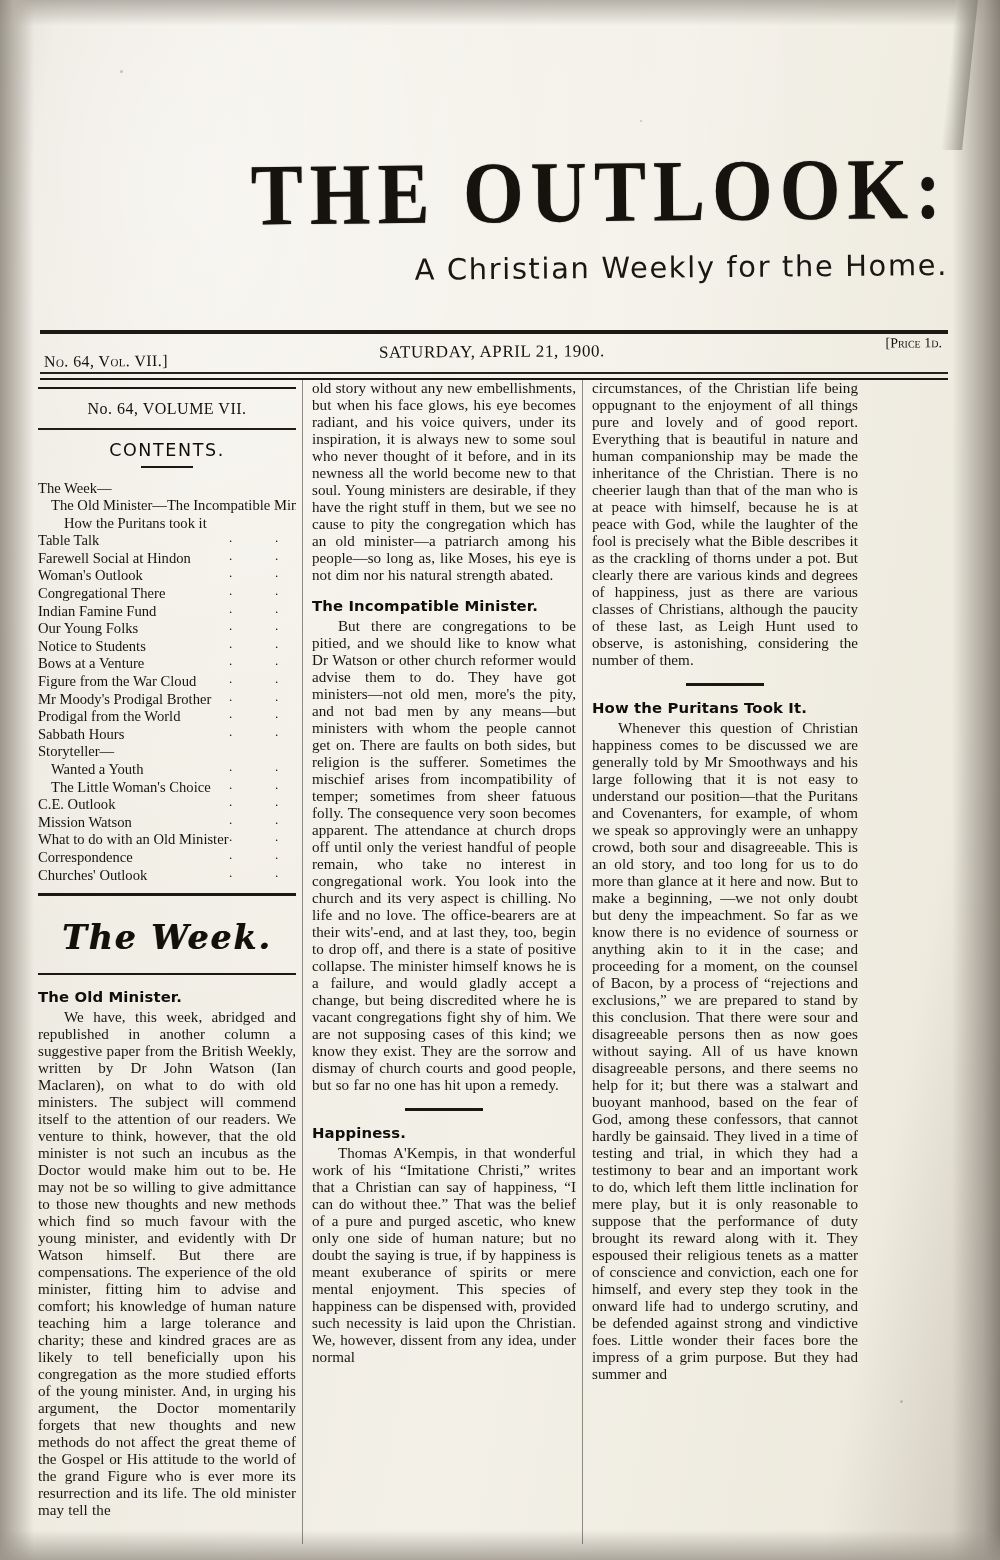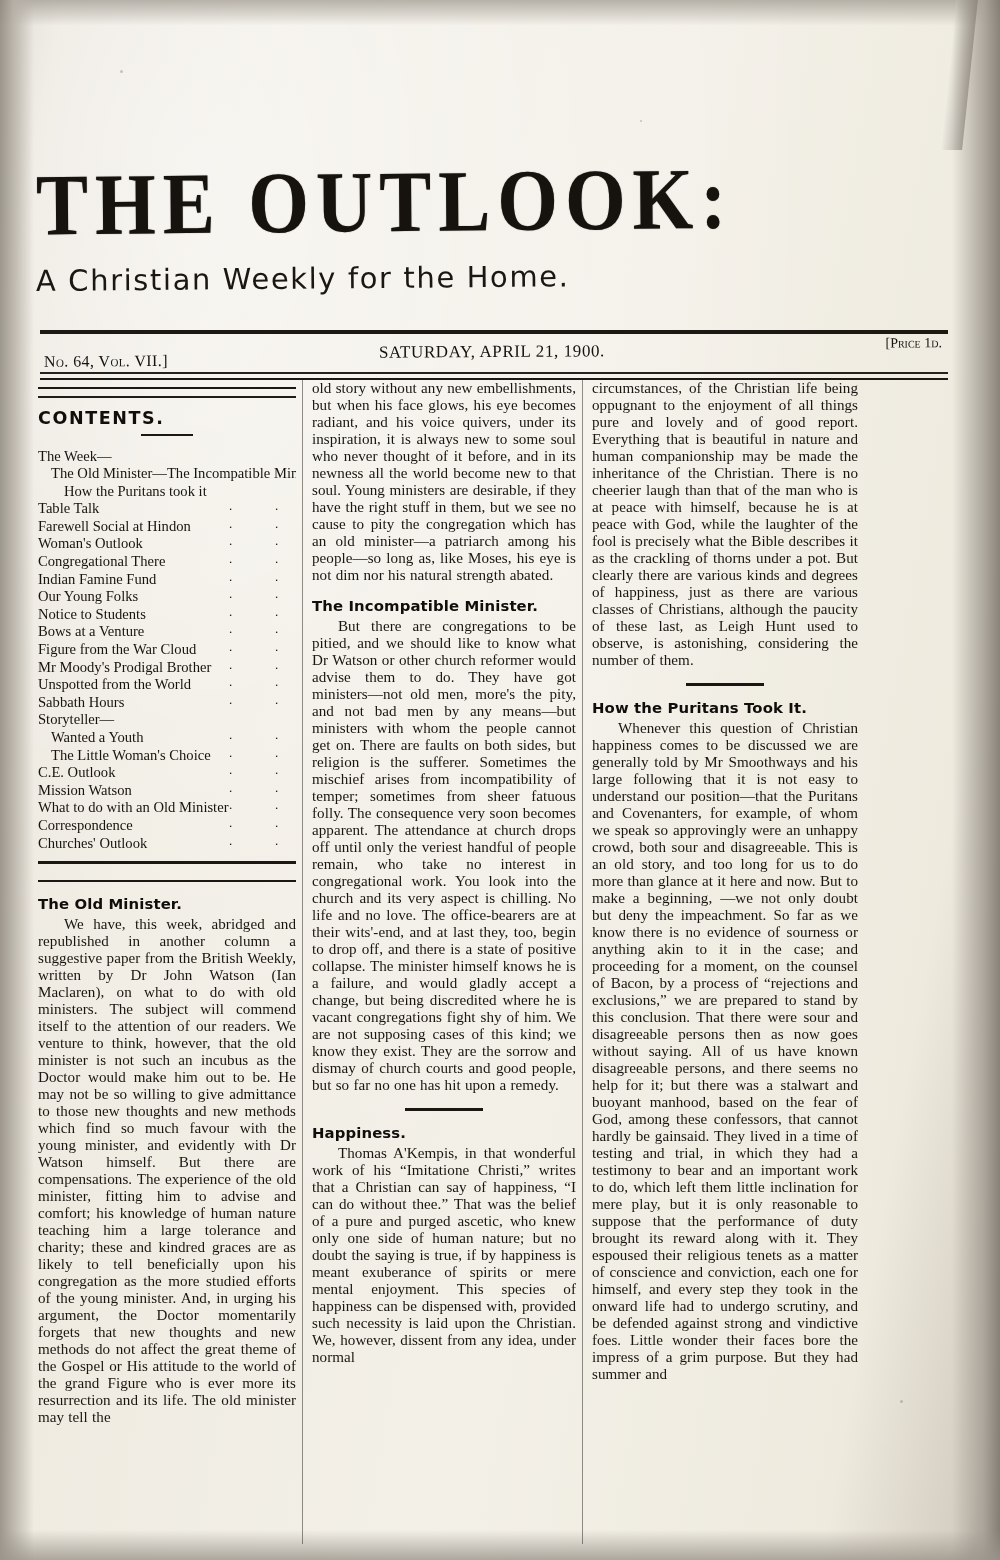--- a/index.html
+++ b/index.html
@@ -25,21 +25,21 @@
   .edge-bottom{position:absolute;left:0;bottom:0;width:100%;height:30px;
     background:linear-gradient(0deg,#9b958b 0%, rgba(235,231,221,0) 100%);opacity:.8;}
   .curl{position:absolute;right:30px;top:0;width:22px;height:150px;
     background:linear-gradient(270deg, rgba(120,114,104,.55), rgba(255,255,255,.1));
     transform:skewX(-6deg);}
   .speck{position:absolute;background:#6f6a60;border-radius:50%;opacity:.35;}
 
   .sheet{position:absolute;left:36px;top:8px;right:52px;bottom:10px;}
 
   
-  .masthead{position:absolute;left:0;right:0;top:156px;text-align:left;}
+  .masthead{position:absolute;left:0;right:0;top:148px;text-align:right;}
   .title{
     font-family:"Liberation Serif", serif;
     font-size:78px;letter-spacing:7px;font-weight:700;
     color:#16130f;line-height:.95;
     transform:scaleY(1.12) rotate(-0.5deg);
     text-shadow:0 0 1px rgba(0,0,0,.5);
   }
   .subtitle{
     font-family:"DejaVu Sans", sans-serif;
     font-size:29px;letter-spacing:1.6px;color:#1a1713;
@@ -96,22 +96,22 @@
     text-shadow:0.6px 0 0 rgba(0,0,0,.75), -0.5px 0.4px 0 rgba(0,0,0,.35);
   }
   .blackletter.wk{font-size:33px;letter-spacing:2px;}
   .hr-d{height:2.4px;background:#1b1814;margin:7px 0;}
   .hr-s{height:1.3px;background:#201d18;margin:5px 0;}
   .volline{
     text-align:center;font-size:16px;letter-spacing:.5px;
     color:#141110;padding:4px 0 5px 0;font-family:"Liberation Serif",serif;
   }
   .contents-hd{
-    font-family:"DejaVu Sans",sans-serif;
-    font-weight:700;font-size:17.5px;letter-spacing:1.6px;color:#100d0a;
+    text-align:center;font-family:"DejaVu Sans",sans-serif;
+    font-weight:400;font-size:17.5px;letter-spacing:1.6px;color:#100d0a;
     margin:10px 0 6px 0;
   }
   .contents-dash{width:52px;height:2.2px;background:#1b1713;margin:0 auto 12px auto;}
 
   table.toc{width:100%;border-collapse:collapse;
     font-family:"Liberation Serif",serif;font-size:14.6px;color:#17140f;}
   table.toc td{padding:0;vertical-align:bottom;line-height:17.6px;}
   td.t-label{white-space:nowrap;}
   td.t-dots{width:100%;overflow:hidden;white-space:nowrap;color:#17140f;
     letter-spacing:8px;font-size:13px;padding:0 3px;}
@@ -150,20 +150,21 @@
       <div class="dl-right sc">[Price 1d.</div>
     </div>
 
     <div class="cols">
       <div class="vrule vr1"></div>
       <div class="vrule vr2"></div>
 
       <div class="col col1">
 
         <div class="hr-d"></div>
+        <div class="volline">No. 64, VOLUME VII.</div>
         <div class="hr-s"></div>
 
         <div class="contents-hd">CONTENTS.</div>
         <div class="contents-dash"></div>
 
         <table class="toc">
           <tbody id="toc-body">
               <tr>
                 <td class="t-label">The Week—</td>
                 <td class="t-dots"></td>
@@ -207,21 +208,21 @@
               </tr>
               <tr>
                 <td class="t-label">Figure from the War Cloud</td>
                 <td class="t-dots">·&nbsp;&nbsp;&nbsp;·&nbsp;&nbsp;&nbsp;·&nbsp;&nbsp;&nbsp;·&nbsp;&nbsp;&nbsp;·&nbsp;&nbsp;&nbsp;·&nbsp;&nbsp;&nbsp;·&nbsp;&nbsp;&nbsp;·</td>
               </tr>
               <tr>
                 <td class="t-label">Mr Moody's Prodigal Brother</td>
                 <td class="t-dots">·&nbsp;&nbsp;&nbsp;·&nbsp;&nbsp;&nbsp;·&nbsp;&nbsp;&nbsp;·&nbsp;&nbsp;&nbsp;·&nbsp;&nbsp;&nbsp;·&nbsp;&nbsp;&nbsp;·&nbsp;&nbsp;&nbsp;·</td>
               </tr>
               <tr>
-                <td class="t-label">Unspotted from the World</td>
+                <td class="t-label">Prodigal from the World</td>
                 <td class="t-dots">·&nbsp;&nbsp;&nbsp;·&nbsp;&nbsp;&nbsp;·&nbsp;&nbsp;&nbsp;·&nbsp;&nbsp;&nbsp;·&nbsp;&nbsp;&nbsp;·&nbsp;&nbsp;&nbsp;·&nbsp;&nbsp;&nbsp;·</td>
               </tr>
               <tr>
                 <td class="t-label">Sabbath Hours</td>
                 <td class="t-dots">·&nbsp;&nbsp;&nbsp;·&nbsp;&nbsp;&nbsp;·&nbsp;&nbsp;&nbsp;·&nbsp;&nbsp;&nbsp;·&nbsp;&nbsp;&nbsp;·&nbsp;&nbsp;&nbsp;·&nbsp;&nbsp;&nbsp;·</td>
               </tr>
               <tr>
                 <td class="t-label">Storyteller—</td>
                 <td class="t-dots"></td>
               </tr>
@@ -251,20 +252,21 @@
               </tr>
               <tr>
                 <td class="t-label">Churches' Outlook</td>
                 <td class="t-dots">·&nbsp;&nbsp;&nbsp;·&nbsp;&nbsp;&nbsp;·&nbsp;&nbsp;&nbsp;·&nbsp;&nbsp;&nbsp;·&nbsp;&nbsp;&nbsp;·&nbsp;&nbsp;&nbsp;·&nbsp;&nbsp;&nbsp;·</td>
               </tr>
             </tbody>
         </table>
 
         <div class="toc-bottom-rule"></div>
 
+        <div class="blackletter wk" style="margin-top:22px;">The Week.</div>
         <div class="hr-d" style="margin-top:16px;"></div>
 
         <h3 class="sec">The Old Minister.</h3>
         <p class="body">We have, this week, abridged and republished in another column a suggestive paper from the British Weekly, written by Dr John Watson (Ian Maclaren), on what to do with old ministers. The subject will commend itself to the attention of our readers. We venture to think, however, that the old minister is not such an incubus as the Doctor would make him out to be. He may not be so willing to give admittance to those new thoughts and new methods which find so much favour with the young minister, and evidently with Dr Watson himself. But there are compensations. The experience of the old minister, fitting him to advise and comfort; his knowledge of human nature teaching him a large tolerance and charity; these and kindred graces are as likely to tell beneficially upon his congregation as the more studied efforts of the young minister. And, in urging his argument, the Doctor momentarily forgets that new thoughts and new methods do not affect the great theme of the Gospel or His attitude to the world of the grand Figure who is ever more its resurrection and its life. The old minister may tell the</p>
       </div>
 
       <div class="col col2">
         <p class="body cont">old story without any new embellishments, but when his face glows, his eye becomes radiant, and his voice quivers, under its inspiration, it is always new to some soul who never thought of it before, and in its newness all the world become new to that soul. Young ministers are desirable, if they have the right stuff in them, but we see no cause to pity the congregation which has an old minister—a patriarch among his people—so long as, like Moses, his eye is not dim nor his natural strength abated.</p>
 
         <h3 class="sec">The Incompatible Minister.</h3>

